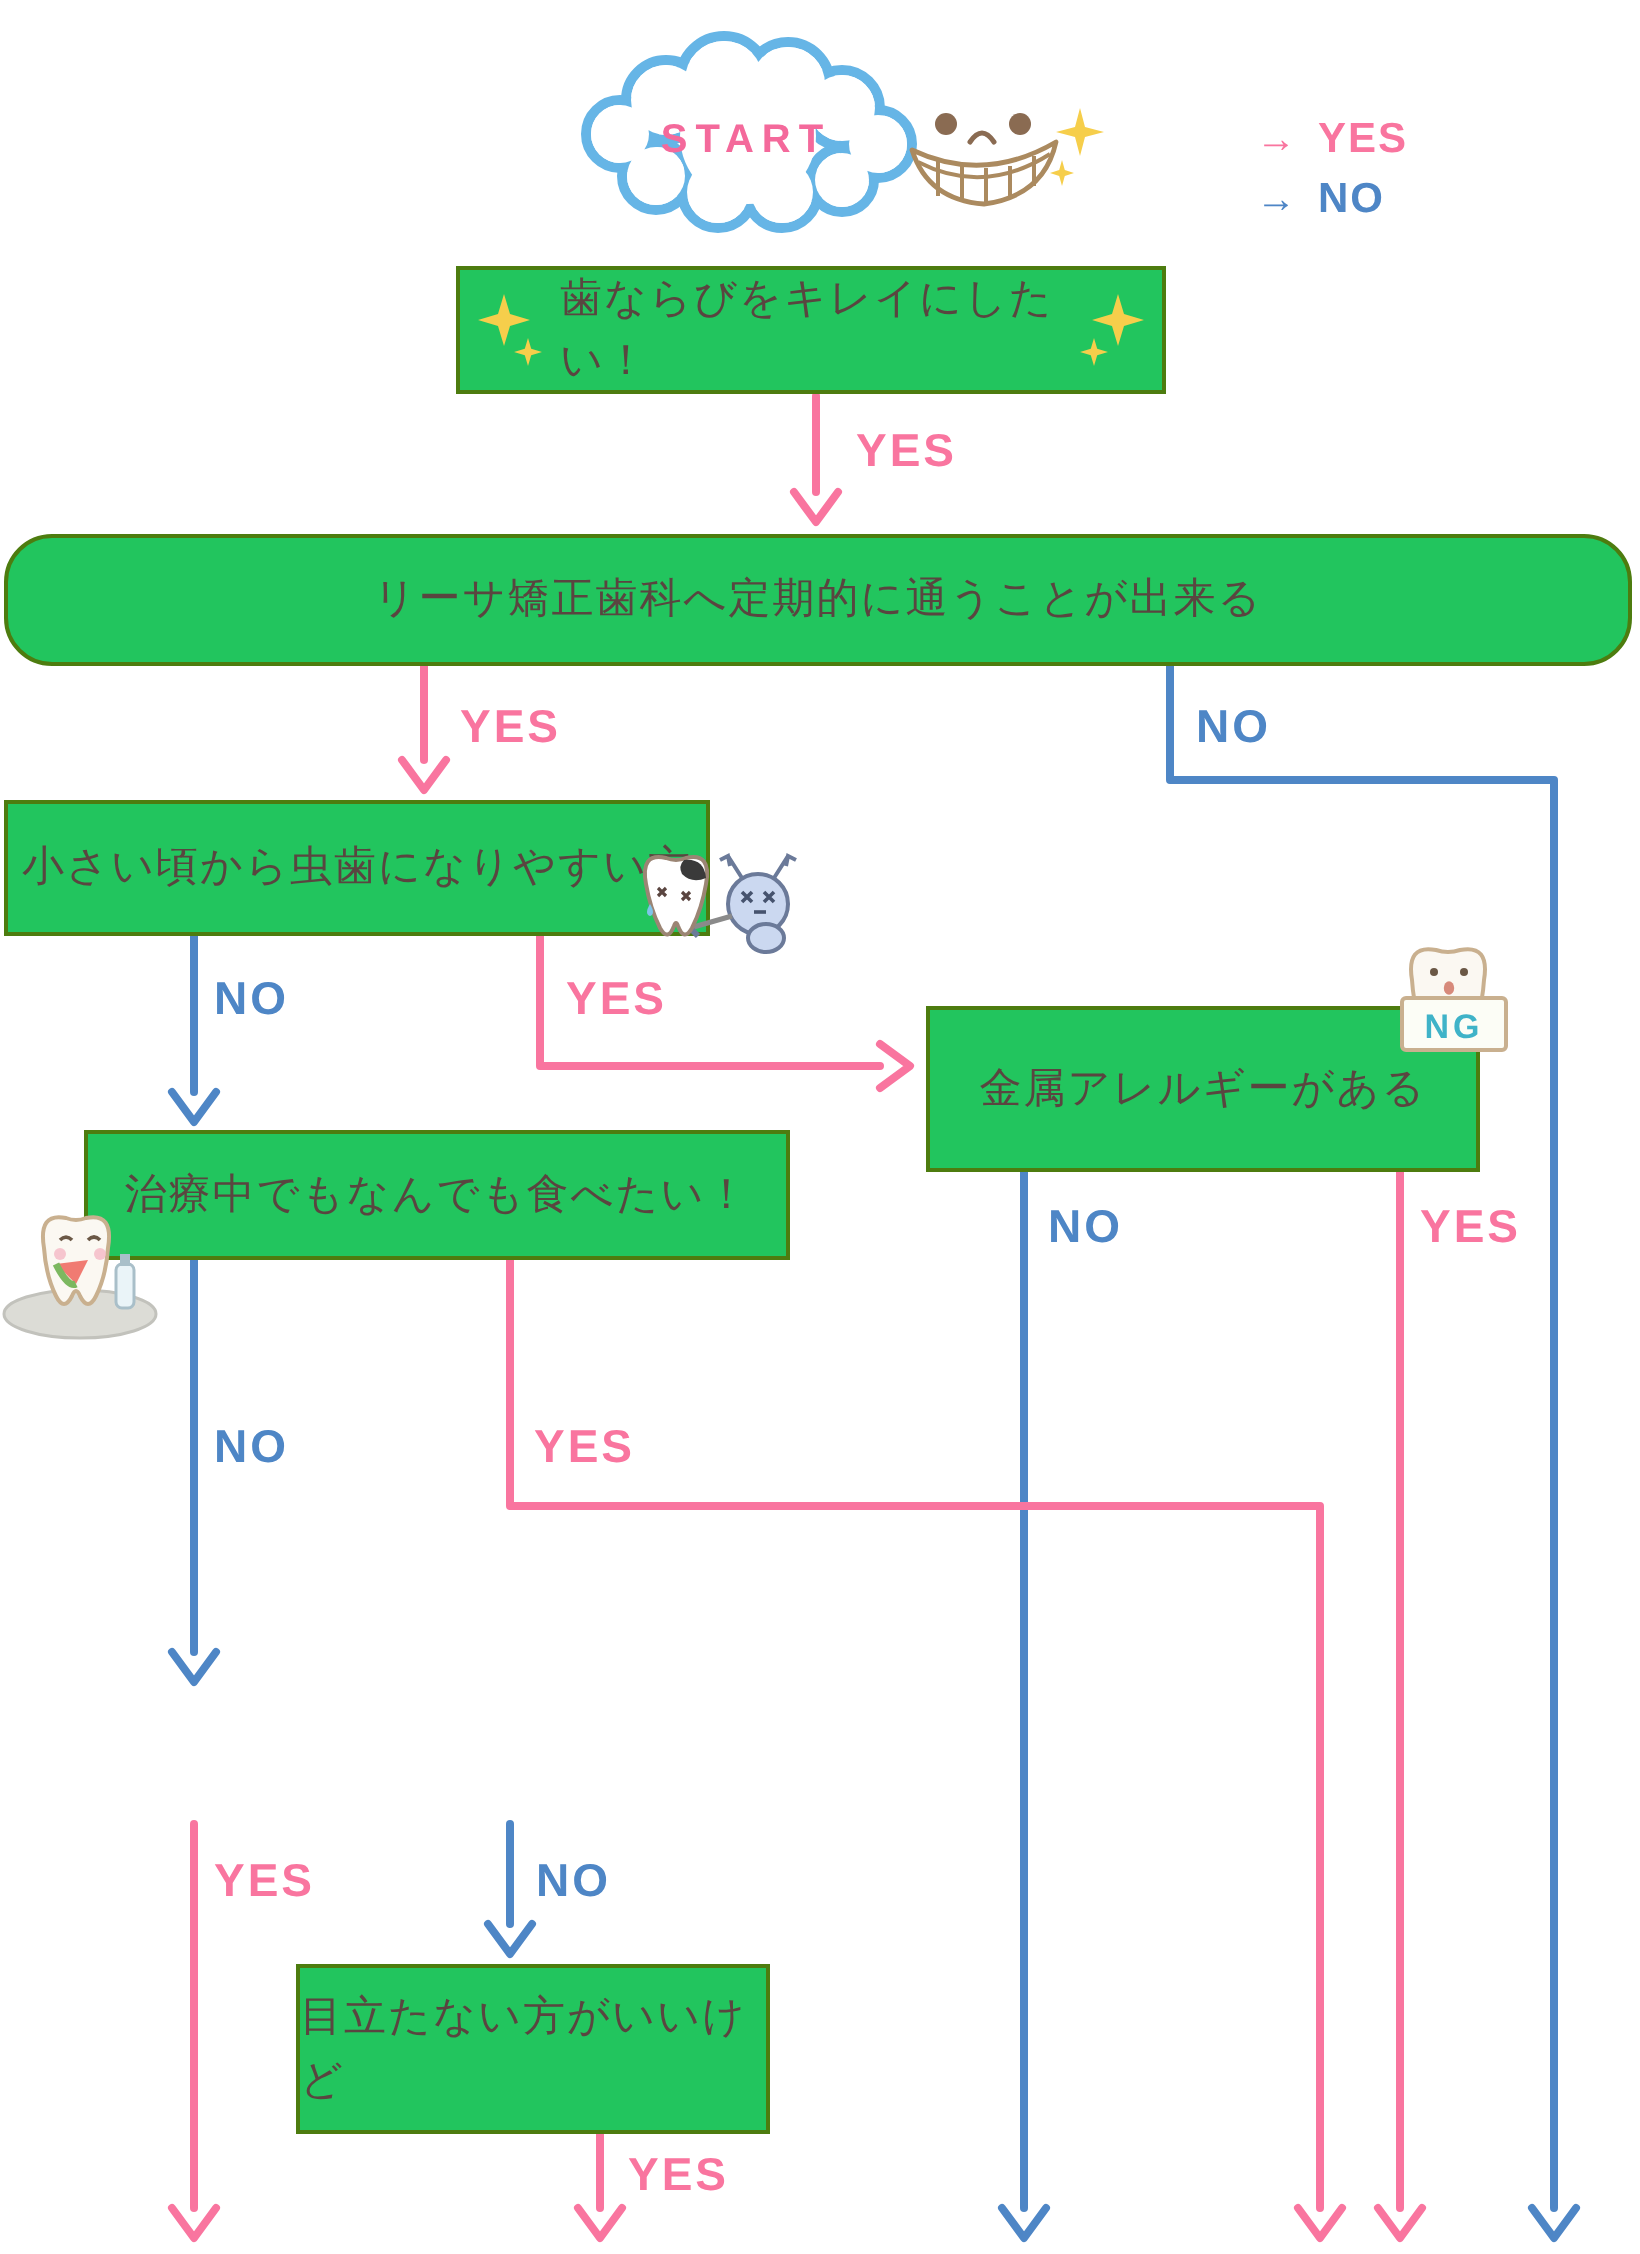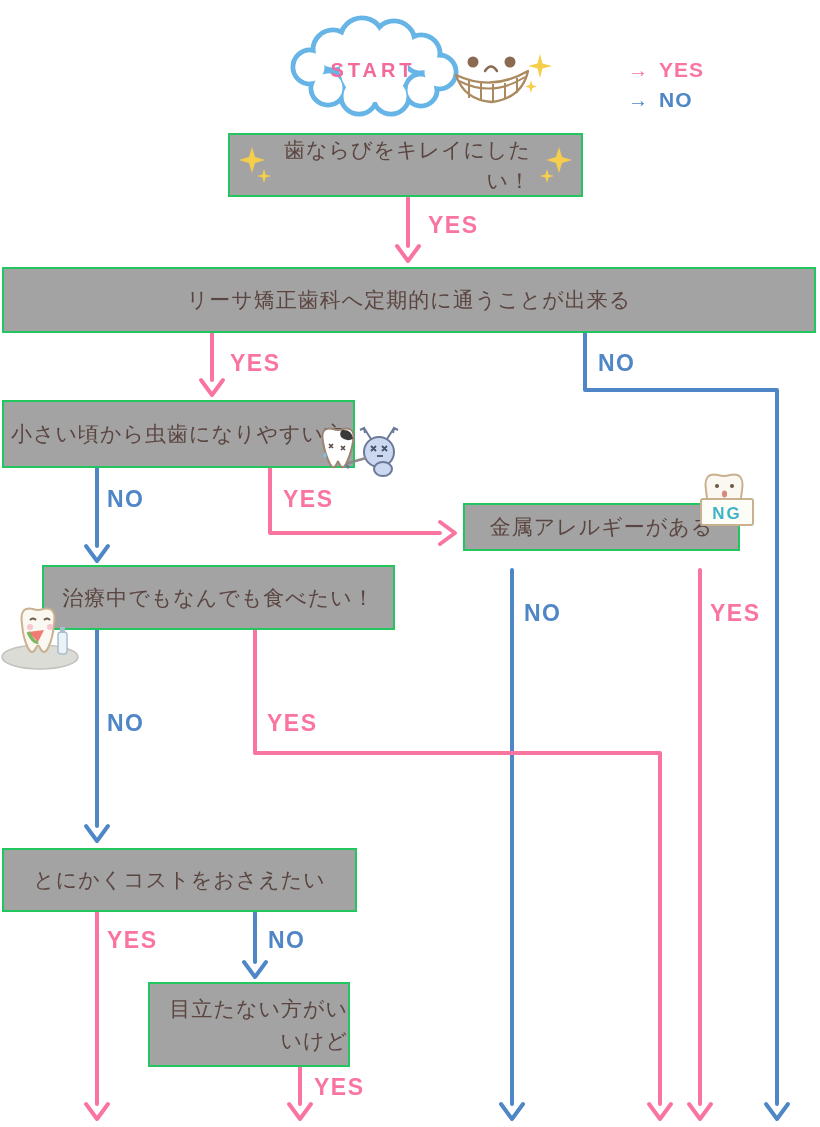--- a/index.html
+++ b/index.html
@@ -4,23 +4,23 @@
 <style>
   html,body{margin:0;padding:0;background:#ffffff;}
   #canvas{
     position:relative;width:820px;height:1127px;overflow:hidden;background:#ffffff;
     font-family:"Liberation Sans","DejaVu Sans",sans-serif;
   }
   svg{display:block;}
   .connectors{position:absolute;left:0;top:0;z-index:1;}
   .qbox{
     position:absolute;z-index:2;box-sizing:border-box;
-    background:#a3a3a3;border:2px solid #22c55e;
+    background:#22c55e;border:2px solid #4d7c0f;
     display:flex;align-items:center;justify-content:center;
-    color:#5A4540;font-size:21px;letter-spacing:1px;text-align:right;line-height:1.5;
+    color:#5A4540;font-size:21px;letter-spacing:1px;text-align:left;line-height:1.5;
   }
   .edge-label{
     position:absolute;z-index:2;font-weight:800;font-size:23px;letter-spacing:1.5px;
   }
   .yes{color:#F9759F;}
   .no{color:#4E86C6;}
   .deco{position:absolute;z-index:3;}
   #start-label{
     position:absolute;left:280px;top:14px;width:186px;height:112px;z-index:4;
     display:flex;align-items:center;justify-content:center;
@@ -128,21 +128,21 @@
     <span>歯ならびをキレイにしたい！</span>
     <span class="sparkles">
       <svg width="34" height="40" viewBox="0 0 34 40">
         <path d="M20,2 L23,12 L33,15 L23,18 L20,28 L17,18 L7,15 L17,12 Z" fill="#F6CE4B"></path>
         <path d="M8,24 L9.6,29.4 L15,31 L9.6,32.6 L8,38 L6.4,32.6 L1,31 L6.4,29.4 Z" fill="#F6CE4B"></path>
       </svg>
     </span>
   </div>
   <div class="edge-label yes" style="left:428px;top:212px;">YES</div>
 
-  <div class="qbox" style="left:2px;top:267px;width:814px;height:66px;">
+  <div class="qbox" style="left:2px;top:267px;width:814px;height:66px;border-radius:24px;">
     <span>リーサ矯正歯科へ定期的に通うことが出来る</span>
   </div>
   <div class="edge-label yes" style="left:230px;top:350px;">YES</div>
   <div class="edge-label no" style="left:598px;top:350px;">NO</div>
 
   <div class="qbox" style="left:2px;top:400px;width:353px;height:68px;">
     <span>小さい頃から虫歯になりやすい方</span>
   </div>
 
   <svg class="deco" style="left:315px;top:416px;" width="95" height="72" viewBox="0 0 95 72">
@@ -159,21 +159,21 @@
     <g transform="translate(23,40)">
       <path d="M-15,-14 Q-18,-30 -5,-27 Q0,-25 5,-27 Q18,-30 15,-14 Q13,-2 8,8 Q4,15 1,7 Q0,4 -1,7 Q-4,15 -8,8 Q-13,-2 -15,-14 Z" fill="#ffffff" stroke="#9B8574" stroke-width="2"></path>
       <path d="M4,-26 Q14,-27 15,-17 Q8,-14 3,-19 Q1,-23 4,-26 Z" fill="#3A3A3A"></path>
       <path d="M-9,-12 l4,4 M-5,-12 l-4,4 M3,-10 l4,4 M7,-10 l-4,4" stroke="#5A4540" stroke-width="1.6"></path>
       <path d="M-13,-4 q-3,5 0,6 q3,-1 0,-6" fill="#7FC4E8"></path>
     </g>
   </svg>
   <div class="edge-label no" style="left:107px;top:486px;">NO</div>
   <div class="edge-label yes" style="left:283px;top:486px;">YES</div>
 
-  <div class="qbox" style="left:463px;top:503px;width:277px;height:48px;">
+  <div class="qbox" style="left:463px;top:503px;width:277px;height:83px;">
     <span>金属アレルギーがある</span>
   </div>
 
   <svg class="deco" style="left:696px;top:468px;" width="64" height="66" viewBox="0 0 64 66">
     <path d="M10,22 Q7,4 22,7 Q28,9 34,7 Q49,4 46,22 Q45,38 39,50 Q34,58 30,49 Q28,44 26,49 Q22,58 17,50 Q11,38 10,22 Z" fill="#FBF8F2" stroke="#C9B08F" stroke-width="2"></path>
     <circle cx="21" cy="18" r="2" fill="#6B5846"></circle>
     <circle cx="36" cy="18" r="2" fill="#6B5846"></circle>
     <ellipse cx="28.5" cy="26" rx="2.6" ry="3.4" fill="#D78A7B"></ellipse>
     <rect x="5" y="31" width="52" height="26" rx="2" fill="#FCFDF6" stroke="#C9B08F" stroke-width="2"></rect>
     <text x="31" y="51" text-anchor="middle" font-size="17" font-weight="bold" fill="#3FB3C8" letter-spacing="2">NG</text>
@@ -192,24 +192,21 @@
     <circle cx="30" cy="29" r="3" fill="#F5B8C4" opacity="0.8"></circle>
     <circle cx="50" cy="29" r="3" fill="#F5B8C4" opacity="0.8"></circle>
     <path d="M28,34 L44,32 L38,44 Z" fill="#F07B72"></path>
     <path d="M28,34 Q34,46 38,44" stroke="#7CB860" stroke-width="3.5" fill="none"></path>
     <rect x="58" y="34" width="9" height="22" rx="3" fill="#EAF4F8" stroke="#A9BFC9" stroke-width="1.5"></rect>
     <rect x="60" y="29" width="5" height="6" fill="#A9BFC9"></rect>
   </svg>
   <div class="edge-label no" style="left:107px;top:710px;">NO</div>
   <div class="edge-label yes" style="left:267px;top:710px;">YES</div>
 
-  <div class="qbox" style="left:2px;top:848px;width:355px;height:64px;">
-    <span>とにかくコストをおさえたい</span>
-  </div>
   <div class="edge-label yes" style="left:107px;top:927px;">YES</div>
   <div class="edge-label no" style="left:268px;top:927px;">NO</div>
 
-  <div class="qbox" style="left:148px;top:982px;width:202px;height:85px;flex-direction:column;">
+  <div class="qbox" style="left:148px;top:982px;width:237px;height:85px;flex-direction:column;">
     <span>目立たない方がいいけど</span>
   </div>
   <div class="edge-label yes" style="left:314px;top:1074px;">YES</div>
 
 </div>
 
 </body></html>

